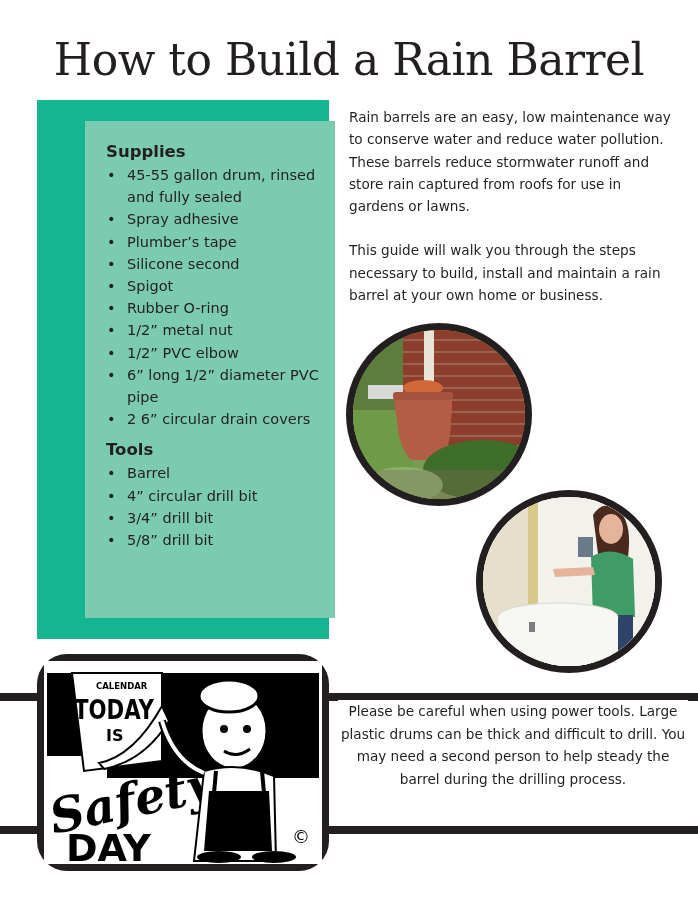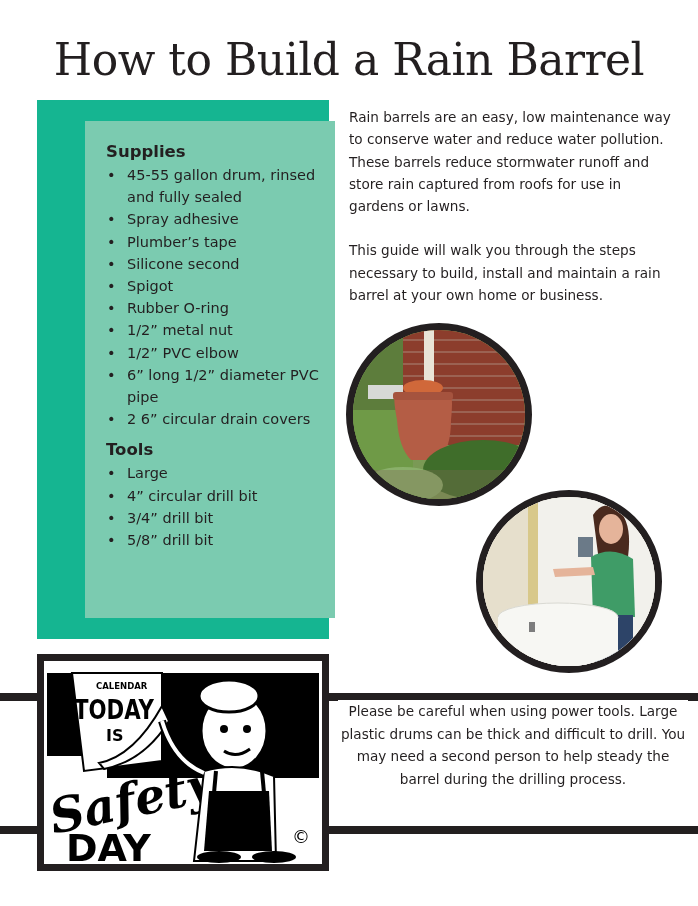--- a/index.html
+++ b/index.html
@@ -14,21 +14,21 @@
   li { position:relative; padding-left:21px; }
   li::before { content:"•"; position:absolute; left:1px; top:0; }
   .intro { position:absolute; left:349px; top:106px; width:330px; font-size:13.6px; line-height:22.3px; color:#231f20; }
   .intro p { margin:0 0 22px 0; }
   .photo { position:absolute; border-radius:50%; border:7px solid #231f20; overflow:hidden; box-sizing:border-box; }
   .photo1 { left:346px; top:323px; width:186px; height:183px; background:#6e8a4a; }
   .photo2 { left:476px; top:490px; width:186px; height:183px; background:#e8e4da; }
   .bar { position:absolute; left:0; width:698px; height:8px; background:#231f20; }
   .bar.top { top:693px; }
   .bar.bottom { top:826px; }
-  .safety-box { position:absolute; left:37px; top:654px; width:292px; height:217px; background:#231f20; }
+  .safety-box { position:absolute; left:37px; top:654px; width:292px; height:217px; background:#231f20;border-radius:30px; }
   .safety-inner { position:absolute; left:7px; top:7px; width:278px; height:203px; background:#ffffff; overflow:hidden; }
   .safety-text { position:absolute; left:338px; top:700px; width:350px; text-align:center; font-size:13.6px; line-height:22.5px; color:#231f20; background:#fff; }
 </style>
 </head>
 <body>
 
 <div class="title">How to Build a Rain Barrel</div>
 
 <div class="teal-outer">
   <div class="teal-inner">
@@ -41,21 +41,21 @@
         <li><span>Silicone second</span></li>
         <li><span>Spigot</span></li>
         <li><span>Rubber O-ring</span></li>
         <li><span>1/2” metal nut</span></li>
         <li><span>1/2” PVC elbow</span></li>
         <li><span>6” long 1/2” diameter PVC pipe</span></li>
         <li><span>2 6” circular drain covers</span></li>
       </ul>
       <div class="section-head tools">Tools</div>
       <ul>
-        <li><span>Large</span></li>
+        <li><span>Barrel</span></li>
         <li><span>4” circular drill bit</span></li>
         <li><span>3/4” drill bit</span></li>
         <li><span>5/8” drill bit</span></li>
       </ul>
     </div>
   </div>
 </div>
 
 <div class="intro">
   <p>Rain barrels are an easy, low maintenance way to conserve water and reduce water pollution. These barrels reduce stormwater runoff and store rain captured from roofs for use in gardens or lawns.</p>

